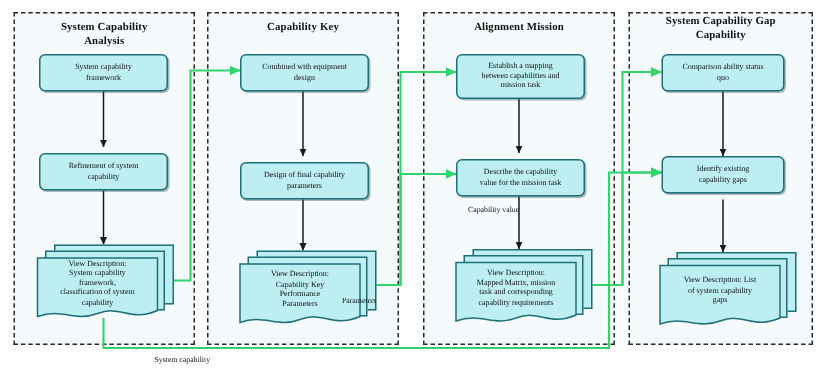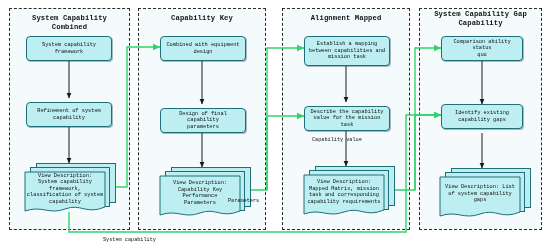--- a/index.html
+++ b/index.html
@@ -1,21 +1,21 @@
 <!DOCTYPE html>
 <html><head>
 <meta charset="utf-8">
 <style>
   html,body{margin:0;padding:0;}
   body{
     width:550px;height:250px;background:#ffffff;
     font-family:"Liberation Serif", serif;
     overflow:hidden;position:relative;
   }
-  #stage{position:absolute;left:0;top:0;width:550px;height:250px;font-family:Liberation Mono, monospace;}
+  #stage{position:absolute;left:0;top:0;width:550px;height:250px;}
   svg#wires{position:absolute;left:0;top:0;width:550px;height:250px;}
 
   .swim{
     position:absolute;
     border:1.4px dashed #2b2b2b;
     background:#f5fbfd;
     box-sizing:border-box;
   }
   .swim-title{
     position:absolute;
@@ -70,31 +70,31 @@
   }
 </style>
 </head>
 <body>
 
 <div id="stage">
 
   <div class="swim" style="left:9px;top:8px;width:121px;height:222px;"></div>
   <div class="swim-title" style="left:9px;top:14px;width:121px;">
     <div>System Capability</div>
-    <div>Combined</div>
+    <div>Analysis</div>
   </div>
 
   <div class="swim" style="left:138px;top:8px;width:128px;height:222px;"></div>
   <div class="swim-title" style="left:138px;top:14px;width:128px;">
     <div>Capability Key</div>
   </div>
 
   <div class="swim" style="left:282px;top:8px;width:128px;height:222px;"></div>
   <div class="swim-title" style="left:282px;top:14px;width:128px;">
-    <div>Alignment Mapped</div>
+    <div>Alignment Mission</div>
   </div>
 
   <div class="swim" style="left:419px;top:8px;width:123px;height:222px;"></div>
   <div class="swim-title" style="left:419px;top:10px;width:123px;">
     <div>System Capability Gap</div>
     <div>Capability</div>
   </div>
 
   <svg id="wires" viewBox="0 0 550 250">
     <defs>

